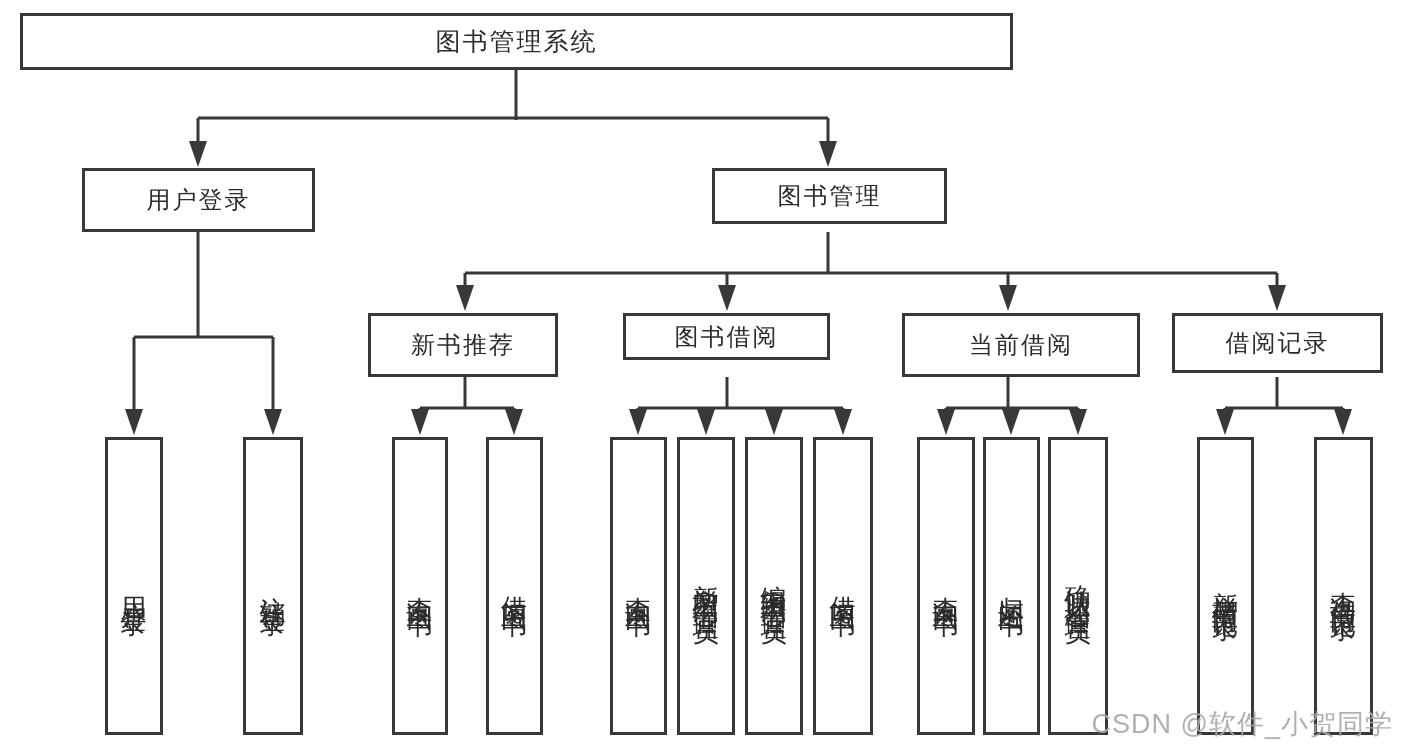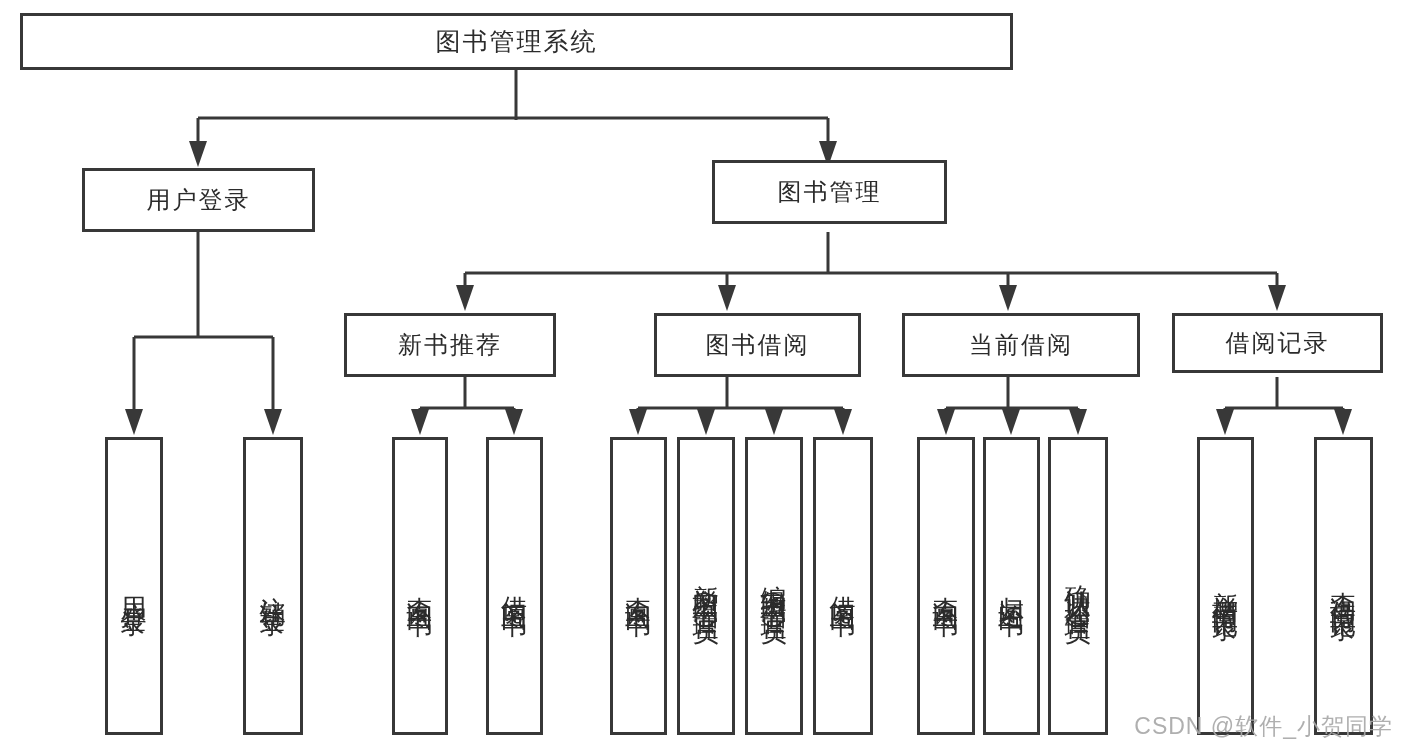--- a/index.html
+++ b/index.html
@@ -30,21 +30,21 @@
     writing-mode:vertical-rl;
     text-orientation:mixed;
     font-size:26px;
     line-height:1;
     letter-spacing:5px;
     white-space:nowrap;
   }
   .watermark{
     position:absolute;
     right:12px;bottom:5px;
-    font-size:23px;
+    font-size:27px;
     color:rgba(168,168,168,0.92);
     letter-spacing:1px;
     z-index:3;
     white-space:nowrap;
     margin-top:10px;
   }
 </style>
 </head>
 <body>
 
@@ -90,28 +90,28 @@
     </g>
   </svg>
 
   <div class="node h root" style="left:20px;top:13px;width:993px;height:57px">
     <span>图书管理系统</span>
   </div>
 
   <div class="node h" style="left:82px;top:168px;width:233px;height:64px">
     <span>用户登录</span>
   </div>
-  <div class="node h" style="left:712px;top:160px;width:235px;height:64px">
+  <div class="node h" style="left:712px;top:168px;width:235px;height:56px">
     <span>图书管理</span>
   </div>
 
-  <div class="node h" style="left:344px;top:313px;width:212px;height:64px">
+  <div class="node h" style="left:368px;top:313px;width:190px;height:64px">
     <span>新书推荐</span>
   </div>
-  <div class="node h" style="left:654px;top:313px;width:207px;height:64px">
+  <div class="node h" style="left:623px;top:313px;width:207px;height:47px">
     <span>图书借阅</span>
   </div>
   <div class="node h" style="left:902px;top:313px;width:238px;height:64px">
     <span>当前借阅</span>
   </div>
   <div class="node h" style="left:1172px;top:313px;width:211px;height:60px">
     <span>借阅记录</span>
   </div>
 
   <div class="node v" style="left:105px;top:437px;width:58px;height:298px">

